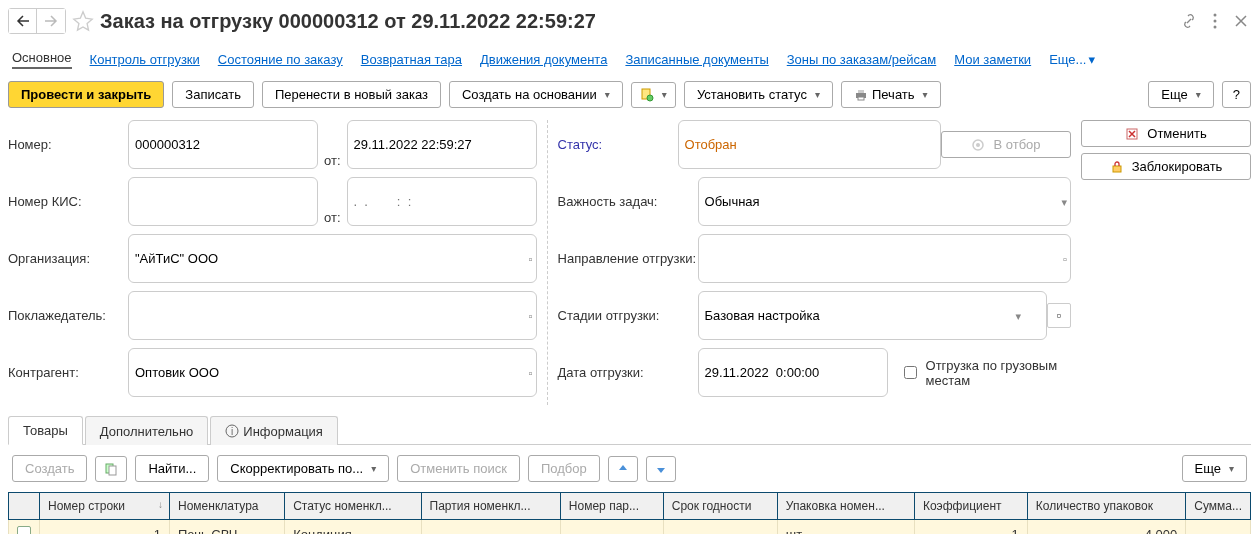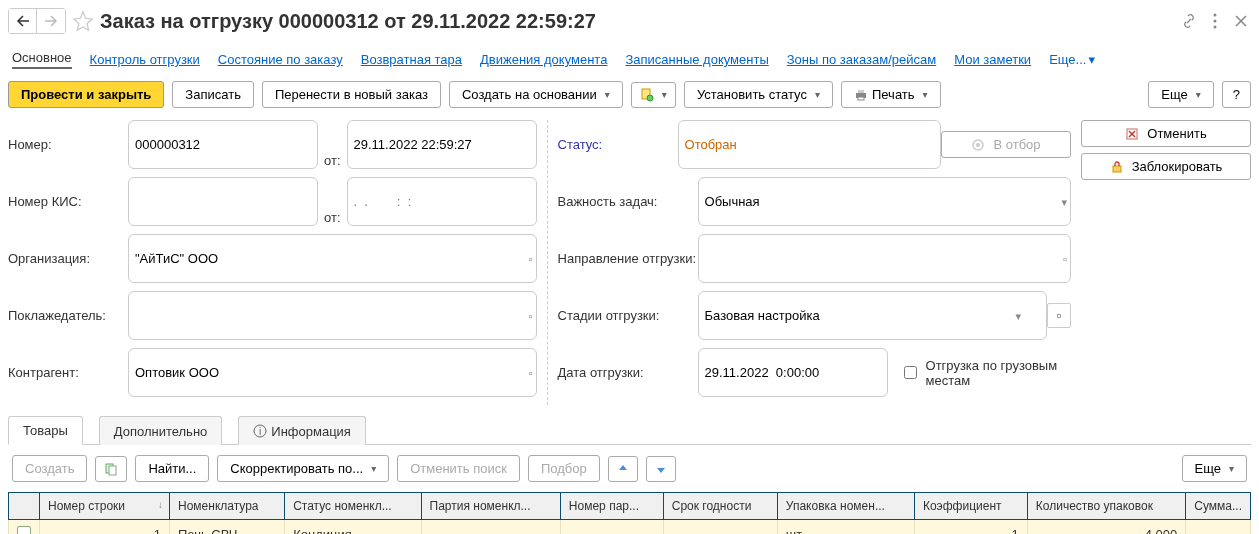--- a/index.html
+++ b/index.html
@@ -47,21 +47,21 @@
 .input-gear { position: absolute; right: 4px; top: 50%; transform: translateY(-50%); color: #888; cursor: pointer; font-size: 11px; }
 .from-label { padding: 0 6px; margin-top: 32px; }
 .status-value { color: #cc6600; font-weight: normal; }
 .btn-wide { width: 100%; justify-content: center; padding: 5px; display: flex; gap: 8px; }
 .btn-wide.disabled { color: #aaa; }
 .checkbox-wrap { display: flex; align-items: center; gap: 6px; }
 .select-btn { border: 1px solid #ccc; padding: 4px; width: 24px; text-align: center; cursor: pointer; background: #fff; border-radius: 2px; }
 
 
 .tabs { display: flex; border-bottom: 1px solid #ccc; }
-.tab { padding: 6px 14px; border: 1px solid #ccc; border-bottom: none; margin-right: 16px; background: #f5f5f5; cursor: pointer; border-radius: 3px 3px 0 0; position: relative; top: 1px; display: flex; gap: 4px; align-items: center; }
+.tab { padding: 6px 14px; border: 1px solid #ccc; border-bottom: none; margin-right: 2px; background: #f5f5f5; cursor: pointer; border-radius: 3px 3px 0 0; position: relative; top: 1px; display: flex; gap: 4px; align-items: center; }
 .tab.active { background: #fff; border-bottom: 1px solid #fff; }
 
 
 .subbar { display: flex; gap: 8px; padding: 10px 4px; align-items: center; }
 .btn-disabled { color: #aaa; }
 .arrow-btn { width: 30px; height: 26px; display: flex; align-items: center; justify-content: center; border: 1px solid #aaa; border-radius: 3px; cursor: pointer; }
 
 
 .table { width: 100%; border: 1px solid #ccc; border-collapse: collapse; }
 .table th { background: #f0f0f0; border: 1px solid #0c4a6e; padding: 6px 8px; font-size: 12px; font-weight: normal; text-align: left; position: relative; }

